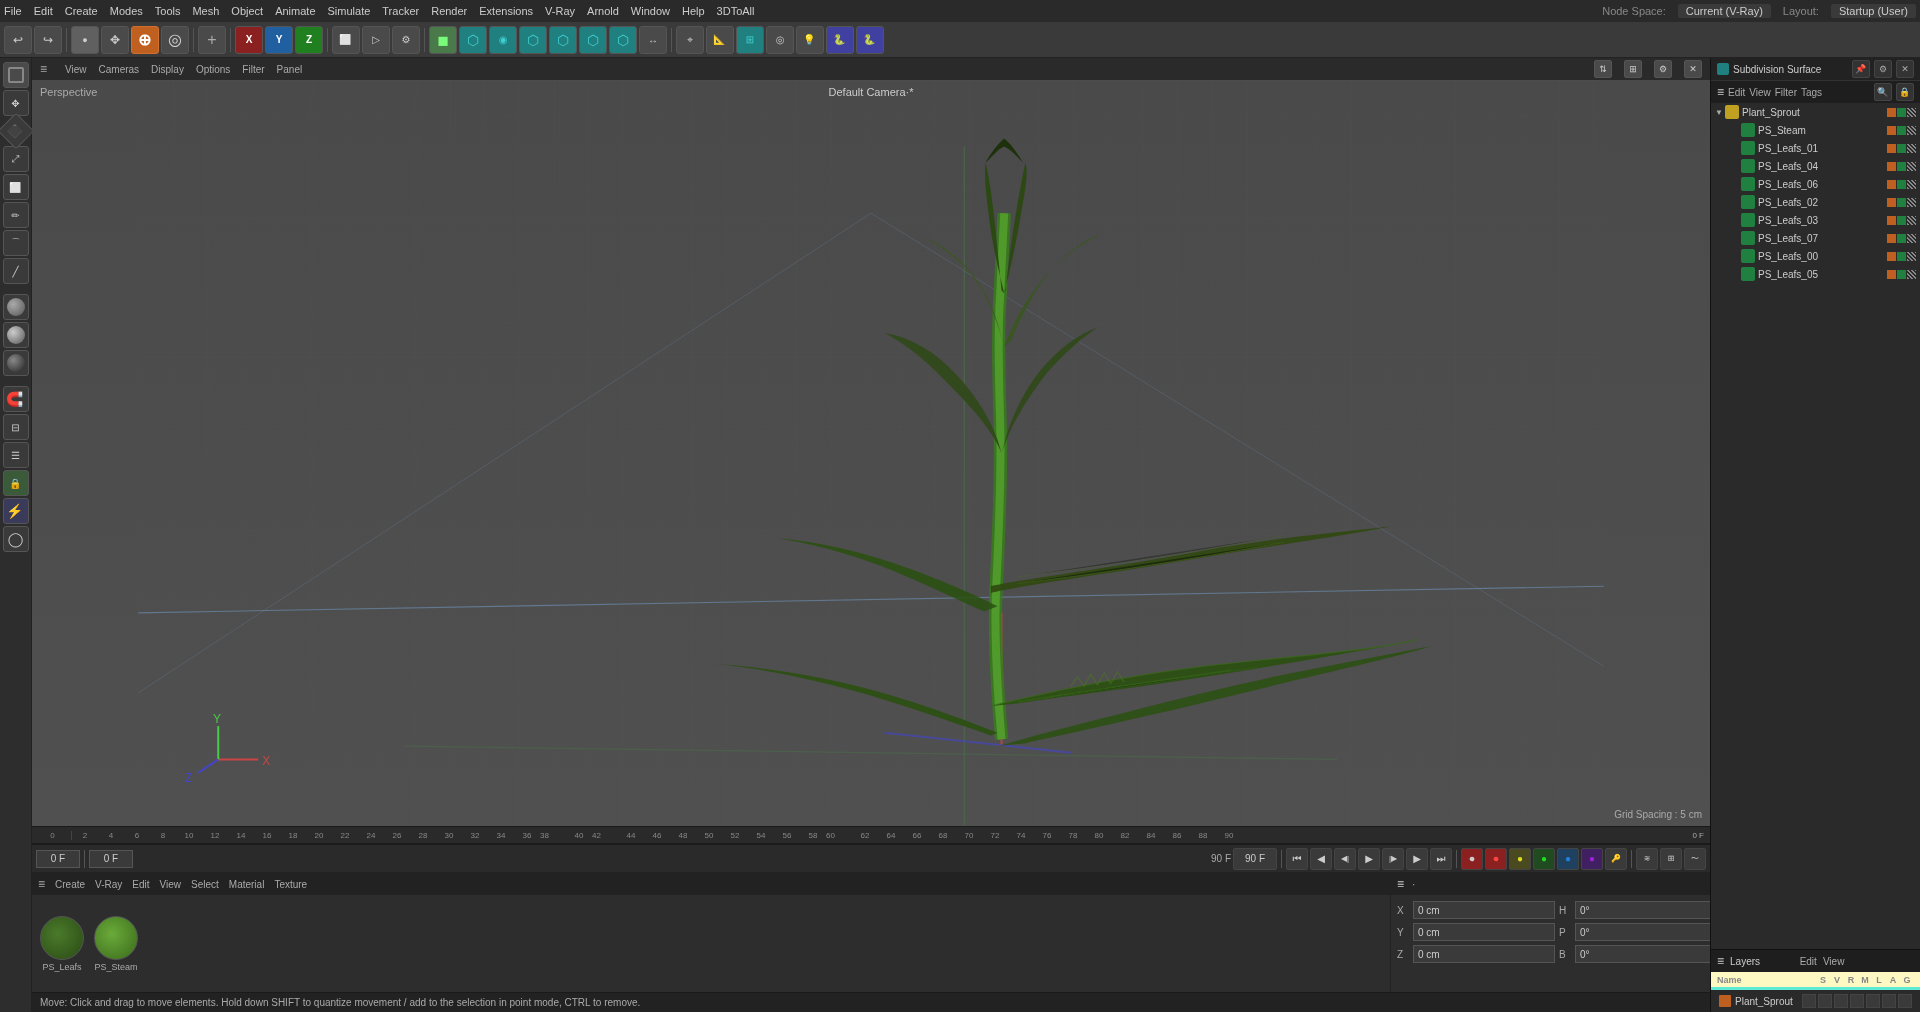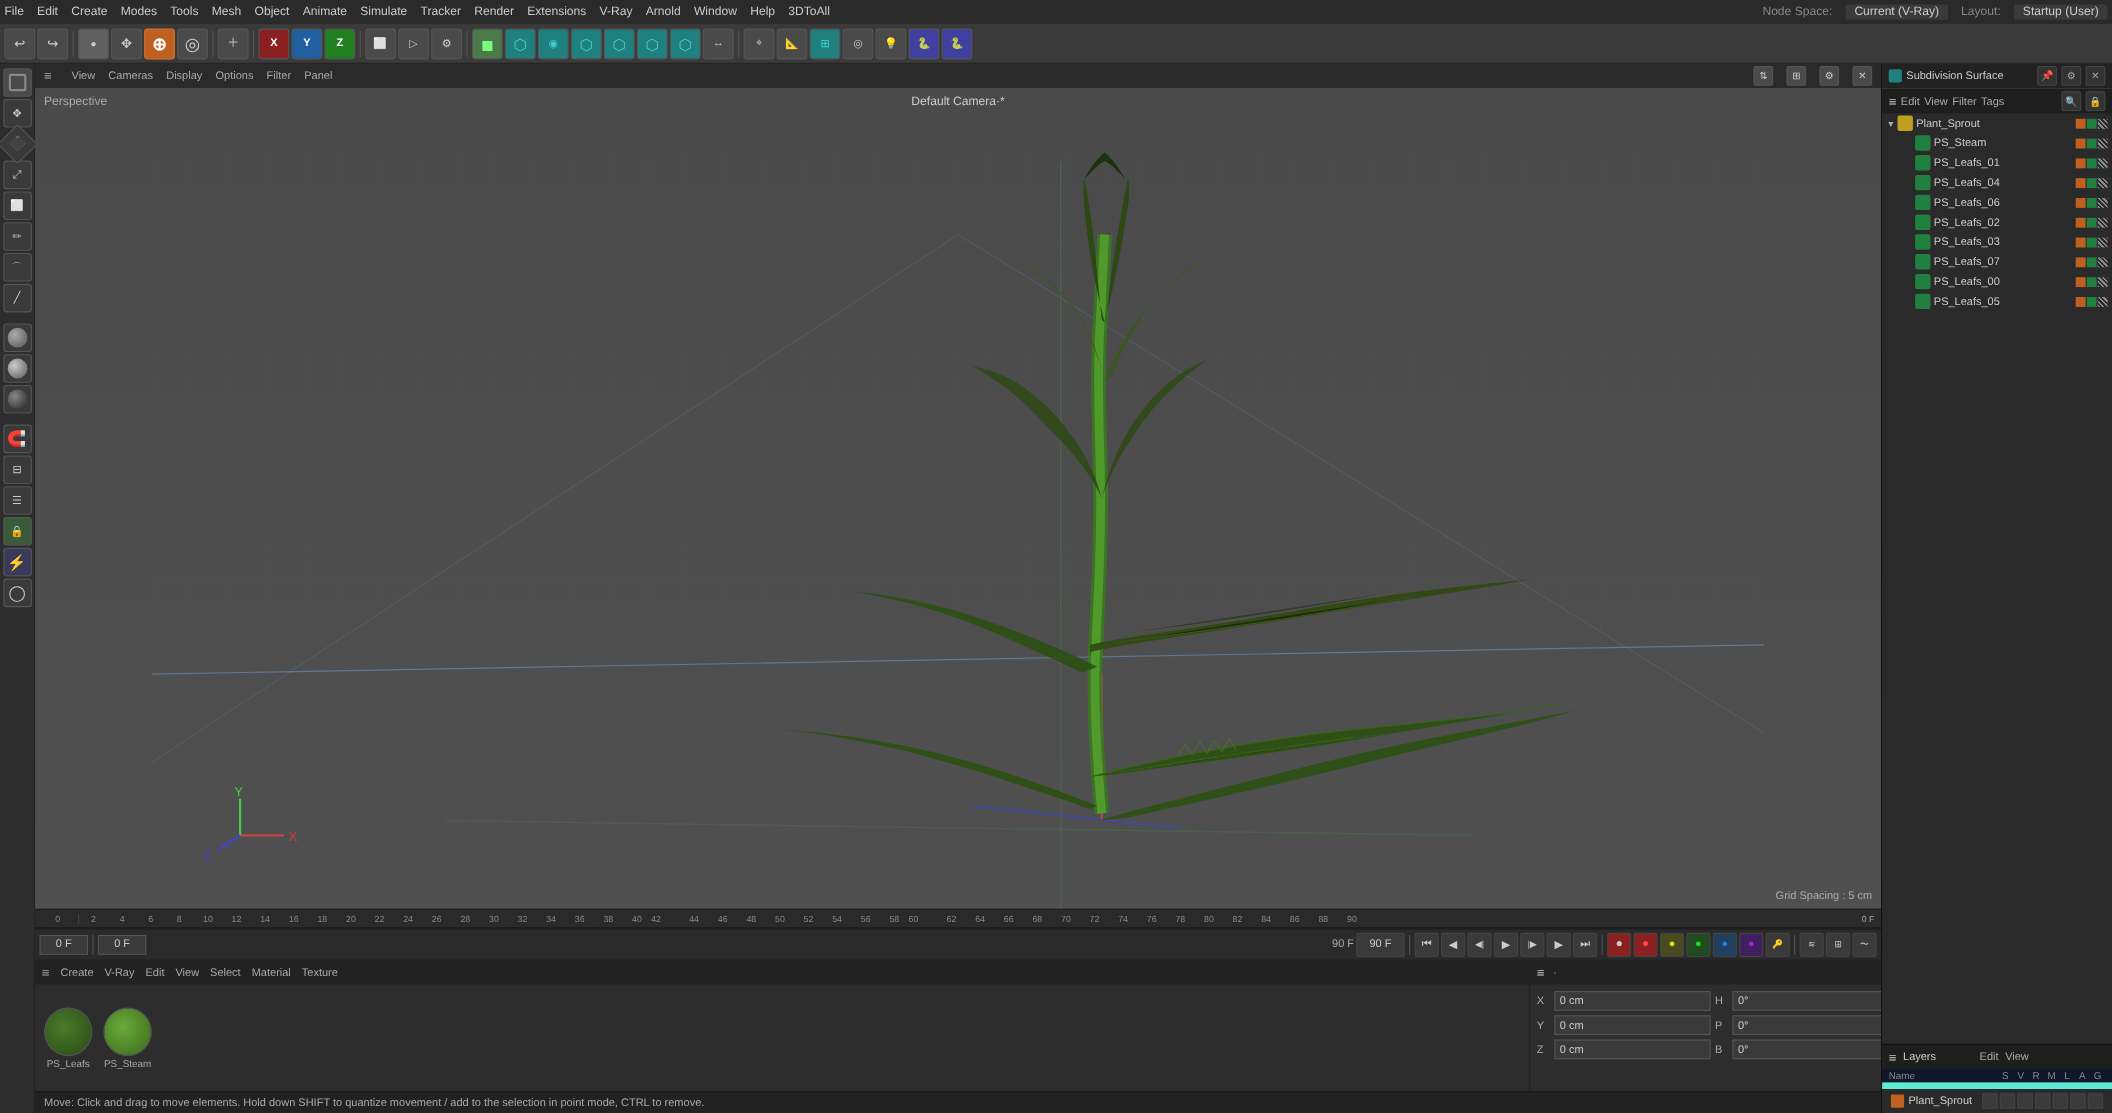--- a/index.html
+++ b/index.html
@@ -312,21 +312,21 @@
             <span style="display:inline-block; min-width:26px; font-size:8px; color:#888; text-align:center;">18</span>
             <span style="display:inline-block; min-width:26px; font-size:8px; color:#888; text-align:center;">20</span>
             <span style="display:inline-block; min-width:26px; font-size:8px; color:#888; text-align:center;">22</span>
             <span style="display:inline-block; min-width:26px; font-size:8px; color:#888; text-align:center;">24</span>
             <span style="display:inline-block; min-width:26px; font-size:8px; color:#888; text-align:center;">26</span>
             <span style="display:inline-block; min-width:26px; font-size:8px; color:#888; text-align:center;">28</span>
             <span style="display:inline-block; min-width:26px; font-size:8px; color:#888; text-align:center;">30</span>
             <span style="display:inline-block; min-width:26px; font-size:8px; color:#888; text-align:center;">32</span>
             <span style="display:inline-block; min-width:26px; font-size:8px; color:#888; text-align:center;">34</span>
             <span style="display:inline-block; min-width:26px; font-size:8px; color:#888; text-align:center;">36</span>
-            <span style="display:inline-block; min-width:26px; font-size:8px; color:#888; text-align:center;">38</span>
+            <span style="display:inline-block; min-width:26px; font-size:8px; color:#888; ">38</span>
             <span style="display:inline-block; min-width:26px; font-size:8px; color:#888; text-align:center;">40</span>
             <span style="display:inline-block; min-width:26px; font-size:8px; color:#888; text-align:left;">42</span>
             <span style="display:inline-block; min-width:26px; font-size:8px; color:#888; text-align:center;">44</span>
             <span style="display:inline-block; min-width:26px; font-size:8px; color:#888; text-align:center;">46</span>
             <span style="display:inline-block; min-width:26px; font-size:8px; color:#888; text-align:center;">48</span>
             <span style="display:inline-block; min-width:26px; font-size:8px; color:#888; text-align:center;">50</span>
             <span style="display:inline-block; min-width:26px; font-size:8px; color:#888; text-align:center;">52</span>
             <span style="display:inline-block; min-width:26px; font-size:8px; color:#888; text-align:center;">54</span>
             <span style="display:inline-block; min-width:26px; font-size:8px; color:#888; text-align:center;">56</span>
             <span style="display:inline-block; min-width:26px; font-size:8px; color:#888; text-align:center;">58</span>
@@ -597,21 +597,21 @@
 
       <div id="layers-panel" style="border-top:1px solid #111; background:#2a2a2a;">
         <div id="layers-header" style="display:flex; align-items:center; background:#1e1e1e; height:22px; padding:0 6px; gap:6px;">
           <span style="font-size:12px;">≡</span>
           <span class="layers-title">Layers</span>
           <span style="font-size:10px; color:#aaa; cursor:pointer;">Edit</span>
           <span style="font-size:10px; color:#aaa; cursor:pointer;">View</span>
           <div style="flex:1;"></div>
         </div>
 
-        <div style="display:flex; align-items:center; padding:2px 6px; background:#0f172a; border-bottom:6px solid #5eead4; height:18px;">
+        <div style="display:flex; align-items:center; padding:2px 6px; background:#fef9c3; border-bottom:3px solid #5eead4; height:18px;font-weight:bold;">
           <span style="font-size:9px; color:#888; flex:1;">Name</span>
           <span style="font-size:9px; color:#888; width:14px; text-align:center;">S</span>
           <span style="font-size:9px; color:#888; width:14px; text-align:center;">V</span>
           <span style="font-size:9px; color:#888; width:14px; text-align:center;">R</span>
           <span style="font-size:9px; color:#888; width:14px; text-align:center;">M</span>
           <span style="font-size:9px; color:#888; width:14px; text-align:center;">L</span>
           <span style="font-size:9px; color:#888; width:14px; text-align:center;">A</span>
           <span style="font-size:9px; color:#888; width:14px; text-align:center;">G</span>
         </div>
 

